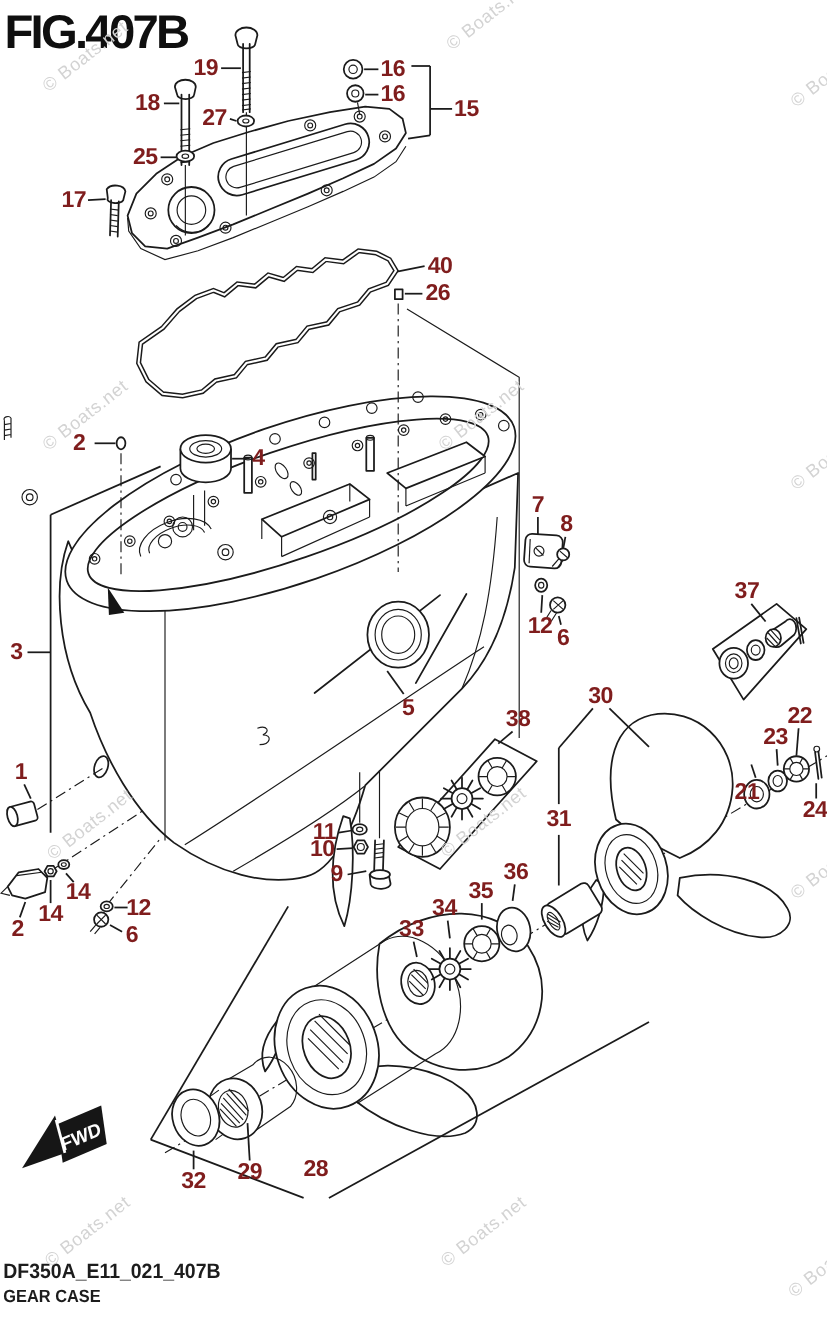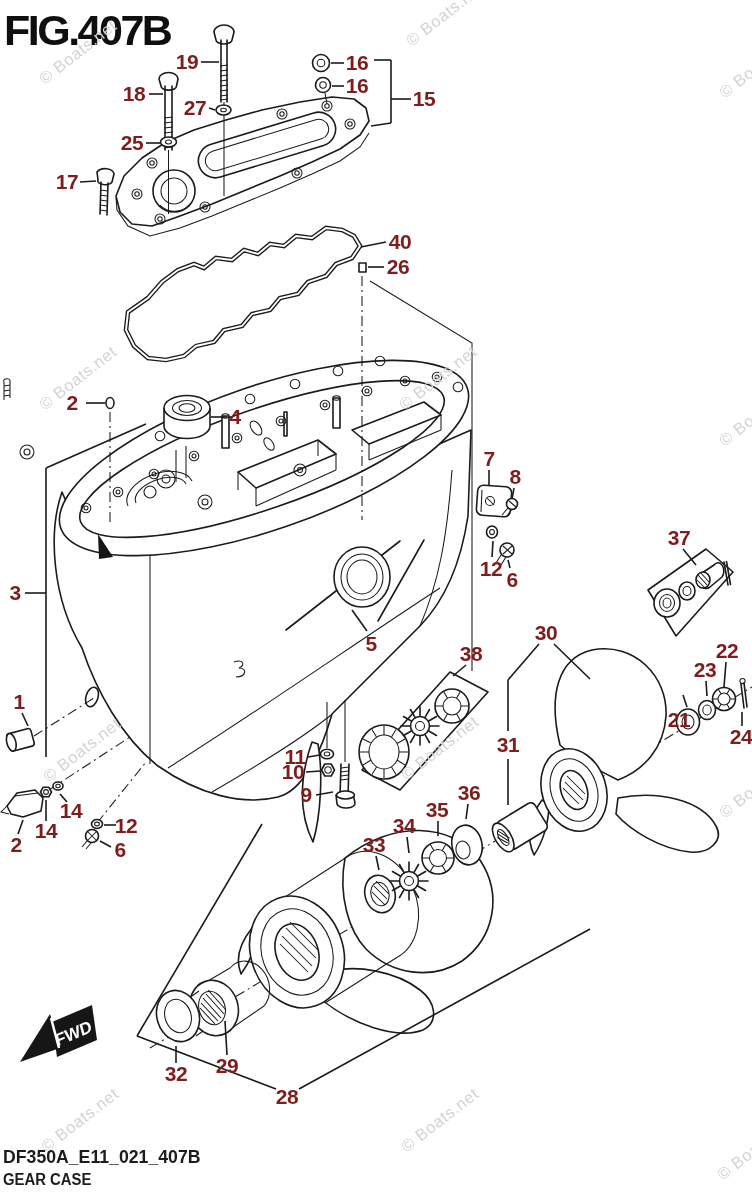--- a/index.html
+++ b/index.html
@@ -476,14 +476,14 @@
     <div class="callout" style="left: 120px; top: 850px;">6</div>
     <div class="callout" style="left: 295px; top: 757px;">11</div>
     <div class="callout" style="left: 293px; top: 772px;">10</div>
     <div class="callout" style="left: 306px; top: 795px;">9</div>
     <div class="callout" style="left: 374px; top: 845px;">33</div>
     <div class="callout" style="left: 404px; top: 826px;">34</div>
     <div class="callout" style="left: 437px; top: 810px;">35</div>
     <div class="callout" style="left: 469px; top: 793px;">36</div>
     <div class="callout" style="left: 176px; top: 1074px;">32</div>
     <div class="callout" style="left: 227px; top: 1066px;">29</div>
-    <div class="callout" style="left: 287px; top: 1097px;">28</div>
+    <div class="callout" style="left: 287px; top: 1063px;">28</div>
   </div>
 
 </body></html>

